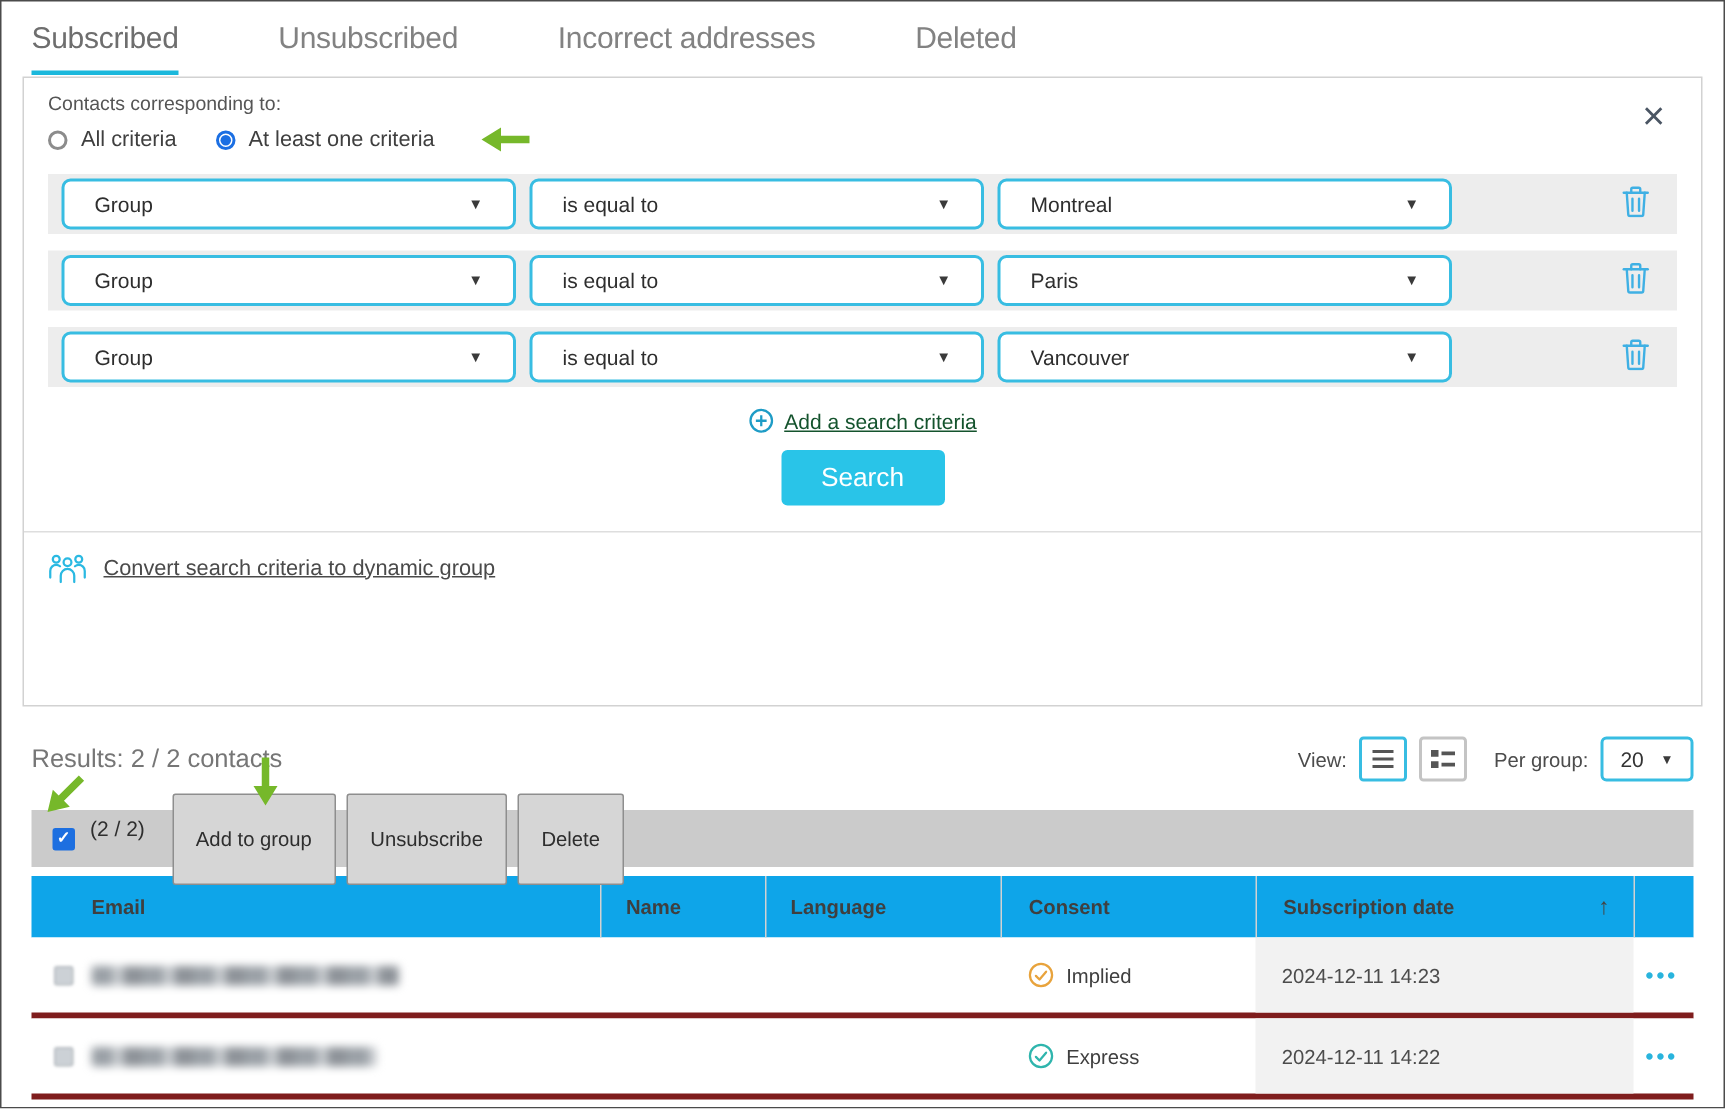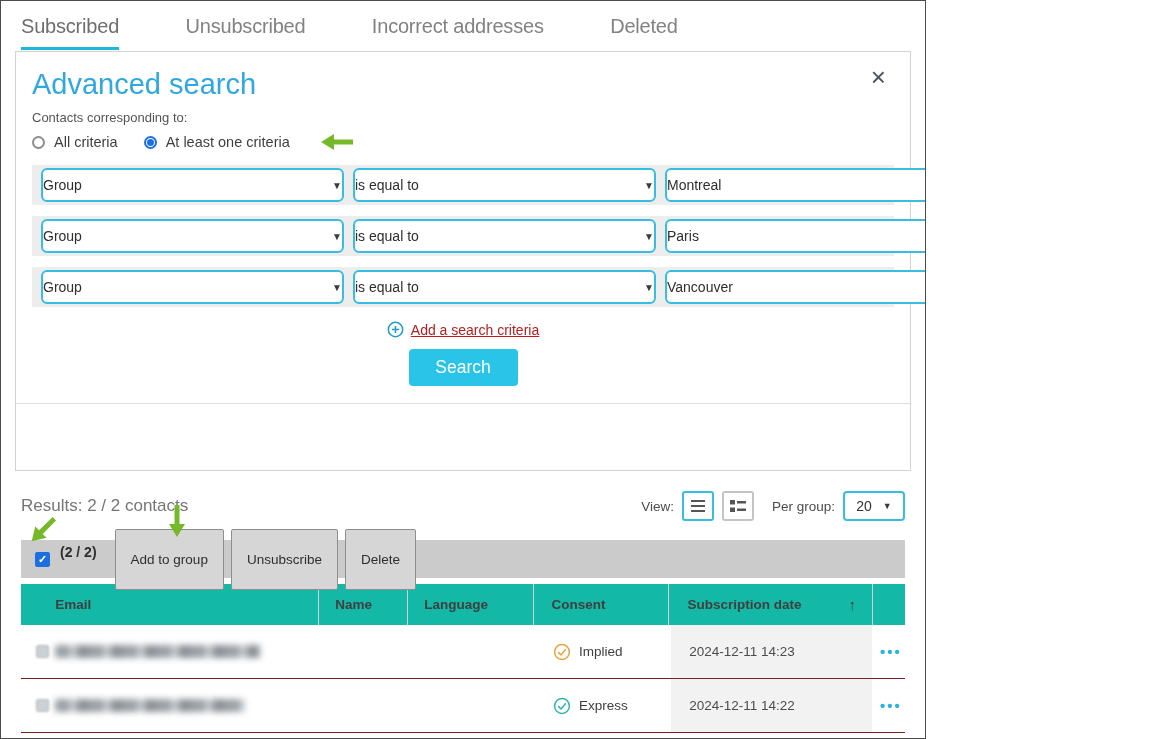--- a/index.html
+++ b/index.html
@@ -1,19 +1,19 @@
 <!DOCTYPE html>
 <html><head>
 <meta charset="utf-8">
 <style>
   * { box-sizing: border-box; margin: 0; padding: 0; }
   html, body { background: #fff; }
   body { font-family: "Liberation Sans", sans-serif; }
   .page {
-    width: 926px; height: 739px; border: 1px solid #4b4b4b;
+    width: 1150px; height: 739px; border: 1px solid #4b4b4b;
     background: #fff; position: relative; overflow: hidden;
   }
 
   
   .tabs { padding: 14px 0 0 20px; height: 50px; white-space: nowrap; }
   .tab {
     display: inline-block; margin-right: 62px; font-size: 20px; color: #828282;
     padding-bottom: 9px; cursor: pointer; letter-spacing: -0.2px;
   }
   .tab.active { color: #6e6e6e; border-bottom: 3px solid #1bb8dc; }
@@ -38,28 +38,28 @@
   .radio.selected { border-color: #1b6fe3; }
   .radio.selected::after { content: ""; width: 7px; height: 7px; border-radius: 50%; background: #1b6fe3; }
   .arrow-left-svg { margin-left: 4px; }
 
   .crit-row {
     margin: 0 16px 11px; background: #ededed; height: 40px;
     display: flex; align-items: center; padding: 0 9px; gap: 9px;
   }
   .dd {
     height: 34px; width: 303px; border: 2px solid #38bde2; border-radius: 6px; background: #fff;
-    display: flex; align-items: center; justify-content: space-between; padding: 0 0;
+    display: flex; align-items: center; justify-content: space-between; padding: 0 20px;
     font-size: 14px; color: #2e2e2e; cursor: pointer; flex: none;
   }
   .dd .caret { font-size: 10px; color: #3a3a3a; }
   .trash-btn { margin-left: auto; margin-right: 7px; background: none; border: none; cursor: pointer; padding: 2px; }
 
   .add-row { text-align: center; margin: 14px 0 11px; font-size: 14px; }
-  .add-row a { color: #b91c1c; text-decoration: underline; cursor: pointer; }
+  .add-row a { color: #14532d; text-decoration: underline; cursor: pointer; }
   .add-row .plus { vertical-align: -3px; margin-right: 7px; }
   .search-btn {
     display: block; margin: 0 auto; width: 109px; height: 37px; background: #29c4e8;
     color: #fff; border: none; border-radius: 4px; font-size: 17.5px; cursor: pointer;
     font-family: "Liberation Sans", sans-serif;
   }
   .panel-divider { margin-top: 17px; border-top: 1px solid #dedede; }
   .convert-row { padding: 13px 16px; display: flex; align-items: center; gap: 11px; font-size: 14.5px; }
   .convert-row a { color: #4a4a4a; text-decoration: underline; cursor: pointer; }
 
@@ -81,39 +81,39 @@
   .pp-select .caret { font-size: 9px; color: #3a3a3a; }
 
   
   .toolbar-wrap { margin: 18px 20px 0; position: relative; }
   .toolbar { height: 38px; background: #cbcbcb; display: flex; align-items: center; padding: 0 14px; }
   .cb {
     width: 15px; height: 15px; border-radius: 2px; background: #1d6fe0; border: 1px solid #1d6fe0;
     display: inline-flex; align-items: center; justify-content: center; cursor: pointer; flex: none;
   }
   .cb .tick { color: #fff; font-size: 11px; line-height: 1; font-weight: bold; }
-  .sel-count { font-weight: bold; font-size: 14px; color: #2e2e2e; margin: 0 18px 15px 10px; }
+  .sel-count { font-weight: normal; font-size: 14px; color: #2e2e2e; margin: 0 18px 15px 10px; }
   .tb-btn {
     background: #d6d6d6; border: 1px solid #8e8e8e; border-radius: 2px; color: #2e2e2e;
     font-size: 13.5px; padding: 22px 15px; margin-right: 7px; cursor: pointer;
     font-family: "Liberation Sans", sans-serif;
   }
   .arrow-annot { position: absolute; z-index: 5; }
   .arrow-at-checkbox { left: 12px; top: -27px; transform: rotate(45deg); }
   .arrow-at-addgroup { left: 146px; top: -36px; }
 
   
   .ctable { margin: 6px 20px 0; }
-  .thead { display: flex; background: #14b8a6; height: 41px; align-items: stretch; }
+  .thead { display: flex; background: #0ea5e9; height: 41px; align-items: stretch; }
   .hcell {
     display: flex; align-items: center; font-size: 13.5px; font-weight: bold; color: #3f3f3f;
     padding-left: 16px; border-left: 1px solid #d2d2d2;
   }
   .hcell.first, .hcell.col-check { border-left: none; }
-  .trow { display: flex; height: 54px; align-items: stretch; border-bottom: 1px solid #7f1d1d; background: #fff; }
+  .trow { display: flex; height: 54px; align-items: stretch; border-bottom: 4px solid #7f1d1d; background: #fff; }
   .tcell { display: flex; align-items: center; padding-left: 16px; font-size: 13.5px; color: #3f3f3f; }
   .col-check { width: 40px; padding-left: 15px; }
   .col-email { width: 340px; padding-left: 0; }
   .col-name  { width: 110px; }
   .col-lang  { width: 157px; }
   .col-consent { width: 170px; padding-left: 18px; }
   .col-date  { width: 253px; padding-left: 18px; }
   .col-actions { width: 40px; padding-left: 8px; }
   .hcell.col-date { justify-content: space-between; padding-right: 16px; gap: 40px; }
   .sort-arrow { font-size: 15px; color: #444; font-weight: 400; }
@@ -138,21 +138,20 @@
 
   <div class="tabs">
     <span class="tab active">Subscribed</span>
     <span class="tab">Unsubscribed</span>
     <span class="tab">Incorrect addresses</span>
     <span class="tab">Deleted</span>
   </div>
 
   <div class="panel">
     <span class="close-x">×</span>
-    <div class="panel-title">Advanced search</div>
     <div class="match-label">Contacts corresponding to:</div>
 
     <div class="radio-row">
       <span class="radio-opt">
         <span class="radio"></span>
         <span>All criteria</span>
       </span>
       <span class="radio-opt">
         <span class="radio selected"></span>
         <span>At least one criteria</span>
@@ -234,20 +233,31 @@
     <div class="add-row">
       <svg class="plus" width="17" height="17" viewBox="0 0 18 18" fill="none" stroke="#1e9cc6" stroke-width="1.6">
           <circle cx="9" cy="9" r="7.6"></circle>
           <path d="M9 5.2v7.6M5.2 9h7.6"></path>
         </svg><a>Add a search criteria</a>
     </div>
 
     <button class="search-btn">Search</button>
 
     <div class="panel-divider"></div>
+    <div class="convert-row">
+      <svg width="26" height="21" viewBox="0 0 26 21" fill="none" stroke="#2ab9e2" stroke-width="1.5" stroke-linecap="round">
+        <circle cx="5.5" cy="4.8" r="2.3"></circle>
+          <path d="M1.5 17v-4.4a4 4 0 0 1 4-4c1 0 1.8.3 2.5.9"></path>
+        <circle cx="20.5" cy="4.8" r="2.3"></circle>
+          <path d="M24.5 17v-4.4a4 4 0 0 0-4-4c-1 0-1.8.3-2.5.9"></path>
+        <circle cx="13" cy="6.8" r="2.6"></circle>
+          <path d="M8.5 20v-4.2a4.5 4.5 0 0 1 9 0V20"></path>
+      </svg>
+      <a>Convert search criteria to dynamic group</a>
+    </div>
   </div>
 
   <div class="results-bar">
     <div class="summary">Results: 2 / 2 contacts</div>
     <div class="results-right">
       <span>View:</span>
       <span class="view-btn active">
         <svg width="16" height="14" viewBox="0 0 16 14" stroke="#555" stroke-width="2">
             <path d="M1 2h14M1 7h14M1 12h14"></path>
           </svg>

